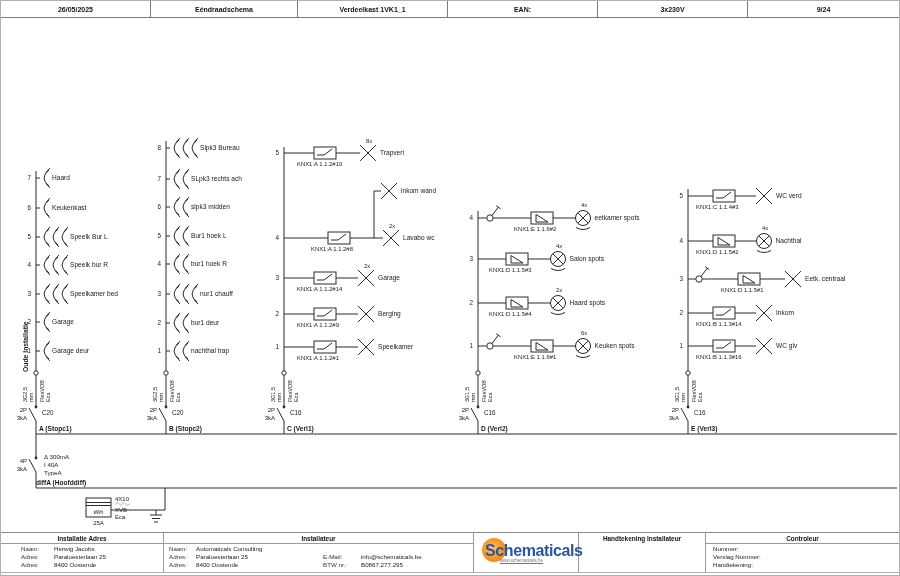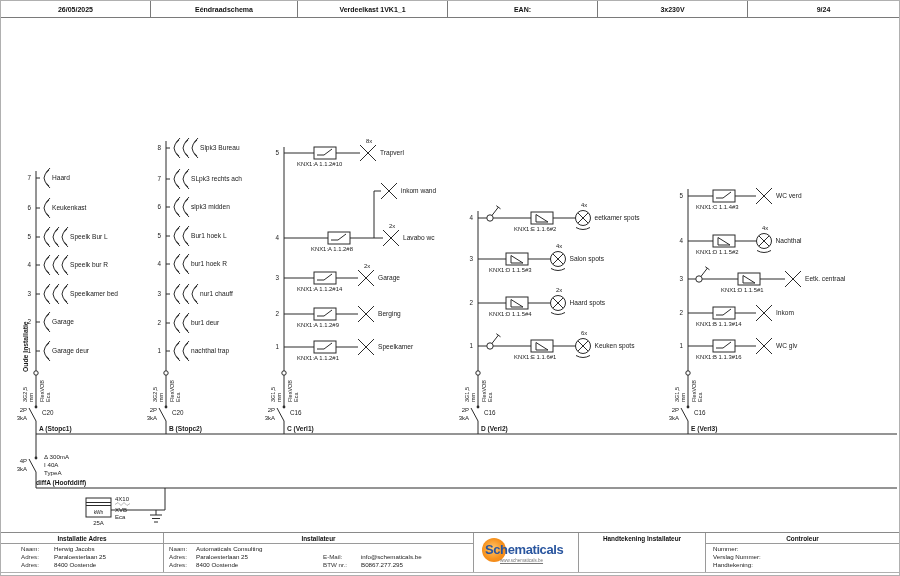--- a/index.html
+++ b/index.html
@@ -19,21 +19,21 @@
   .fsec{border-right:1px solid #9a9a9a;box-sizing:border-box;position:relative;}
   .fsec:last-child{border-right:none;}
   .fhead{height:10px;border-bottom:1px solid #9a9a9a;display:flex;align-items:center;justify-content:center;
          font-size:6.4px;font-weight:bold;color:#111;}
   .frows{padding:1px 0 0 0;}
   .frow{display:flex;font-size:6.2px;line-height:8px;color:#222;white-space:nowrap;}
   .flbl{flex:none;color:#333;}
   .logo-wrap{position:relative;width:100%;height:100%;}
   .logo-sun{position:absolute;left:8px;top:5px;width:24px;height:24px;border-radius:50%;
             background:radial-gradient(circle at 45% 45%, #ffc76e 0%, #f6921e 55%, #ef7f12 100%);}
-  .logo-text{position:absolute;left:11px;top:9px;font-size:13px;font-weight:bold;color:#2a569f;
+  .logo-text{position:absolute;left:11px;top:9px;font-size:16px;font-weight:bold;color:#2a569f;
              letter-spacing:-0.4px;}
   .logo-url{position:absolute;left:26px;top:25px;font-size:4.5px;color:#777;text-decoration:underline;}
 </style>
 </head>
 <body>
 
 <div class="page">
 
   <div class="header">
     <div class="hcell" style="width:150px">26/05/2025</div>

